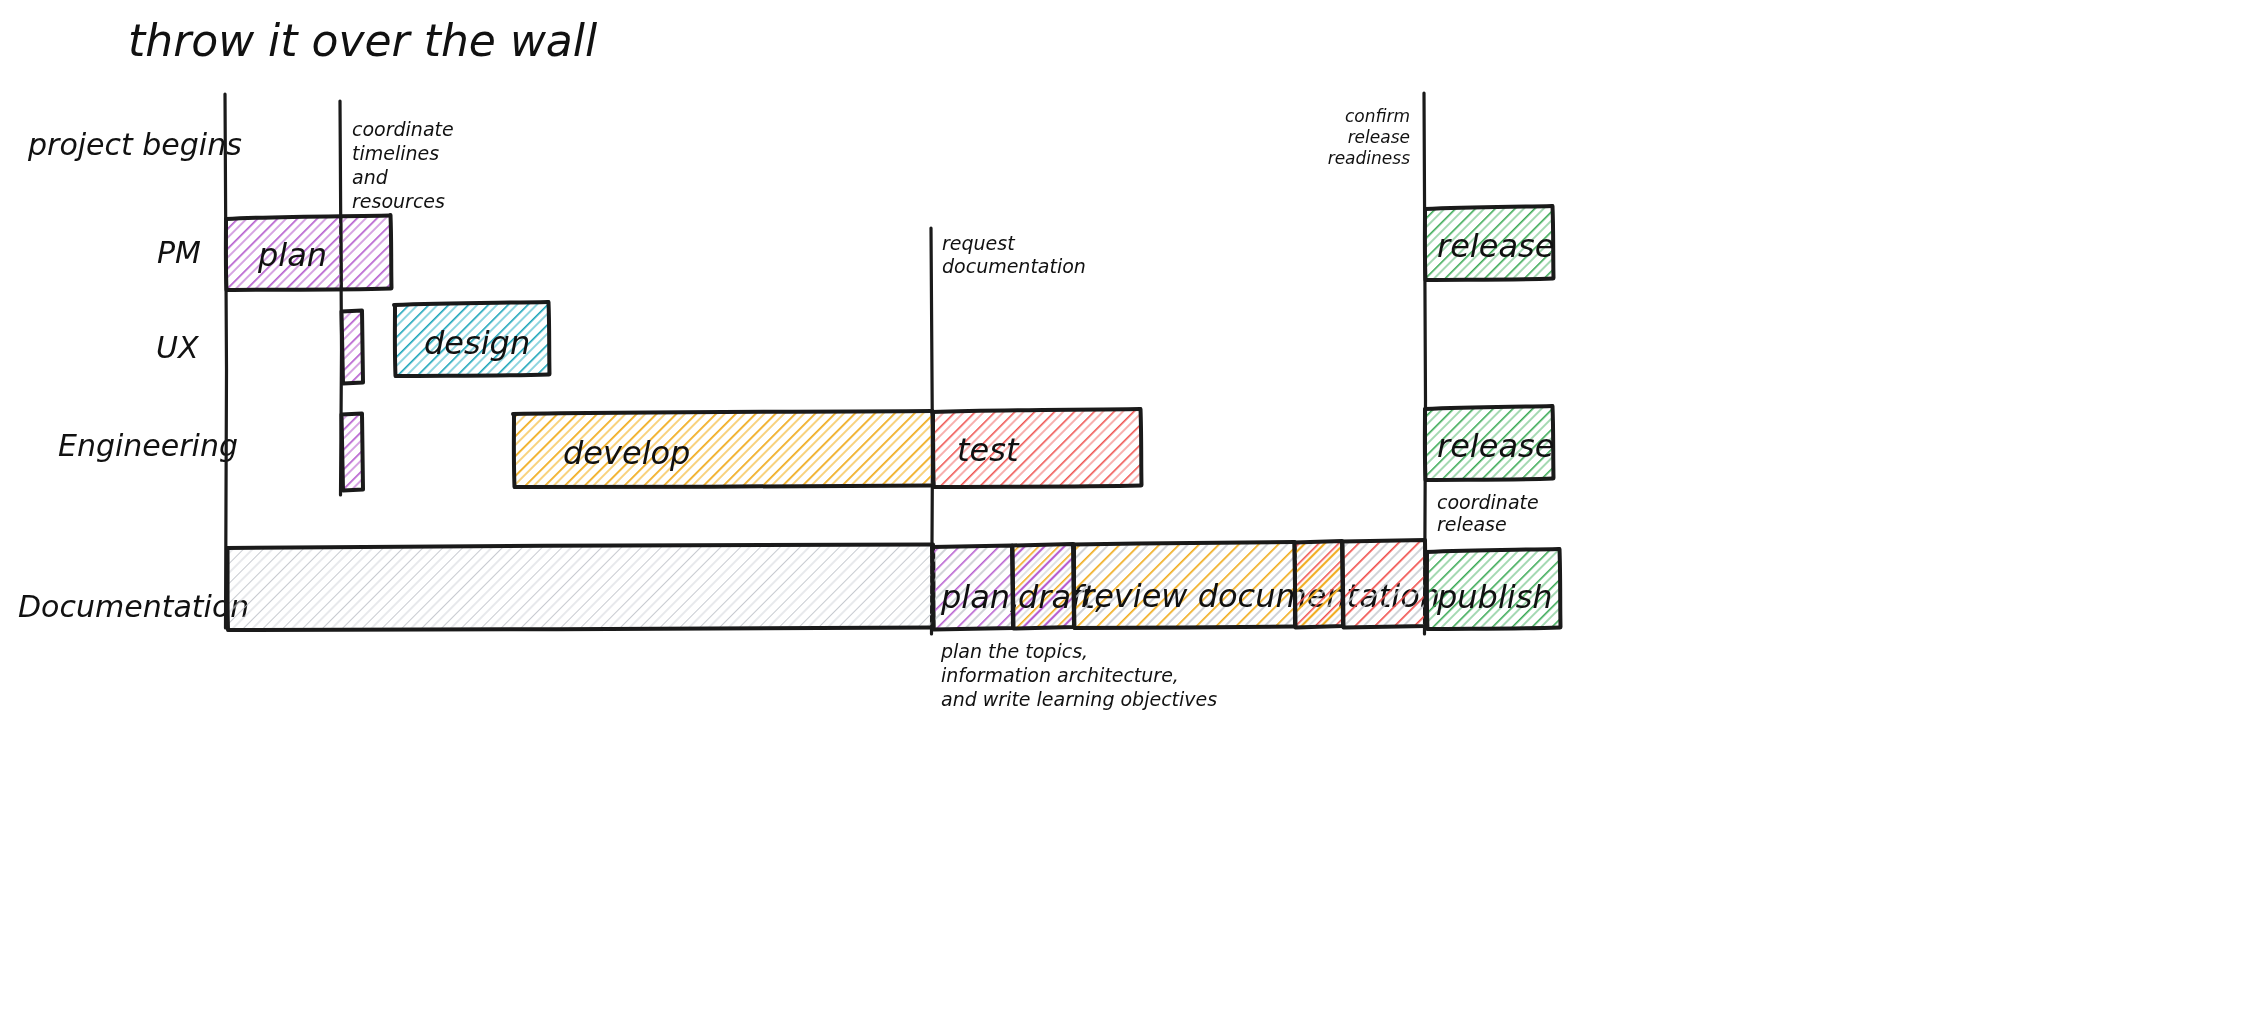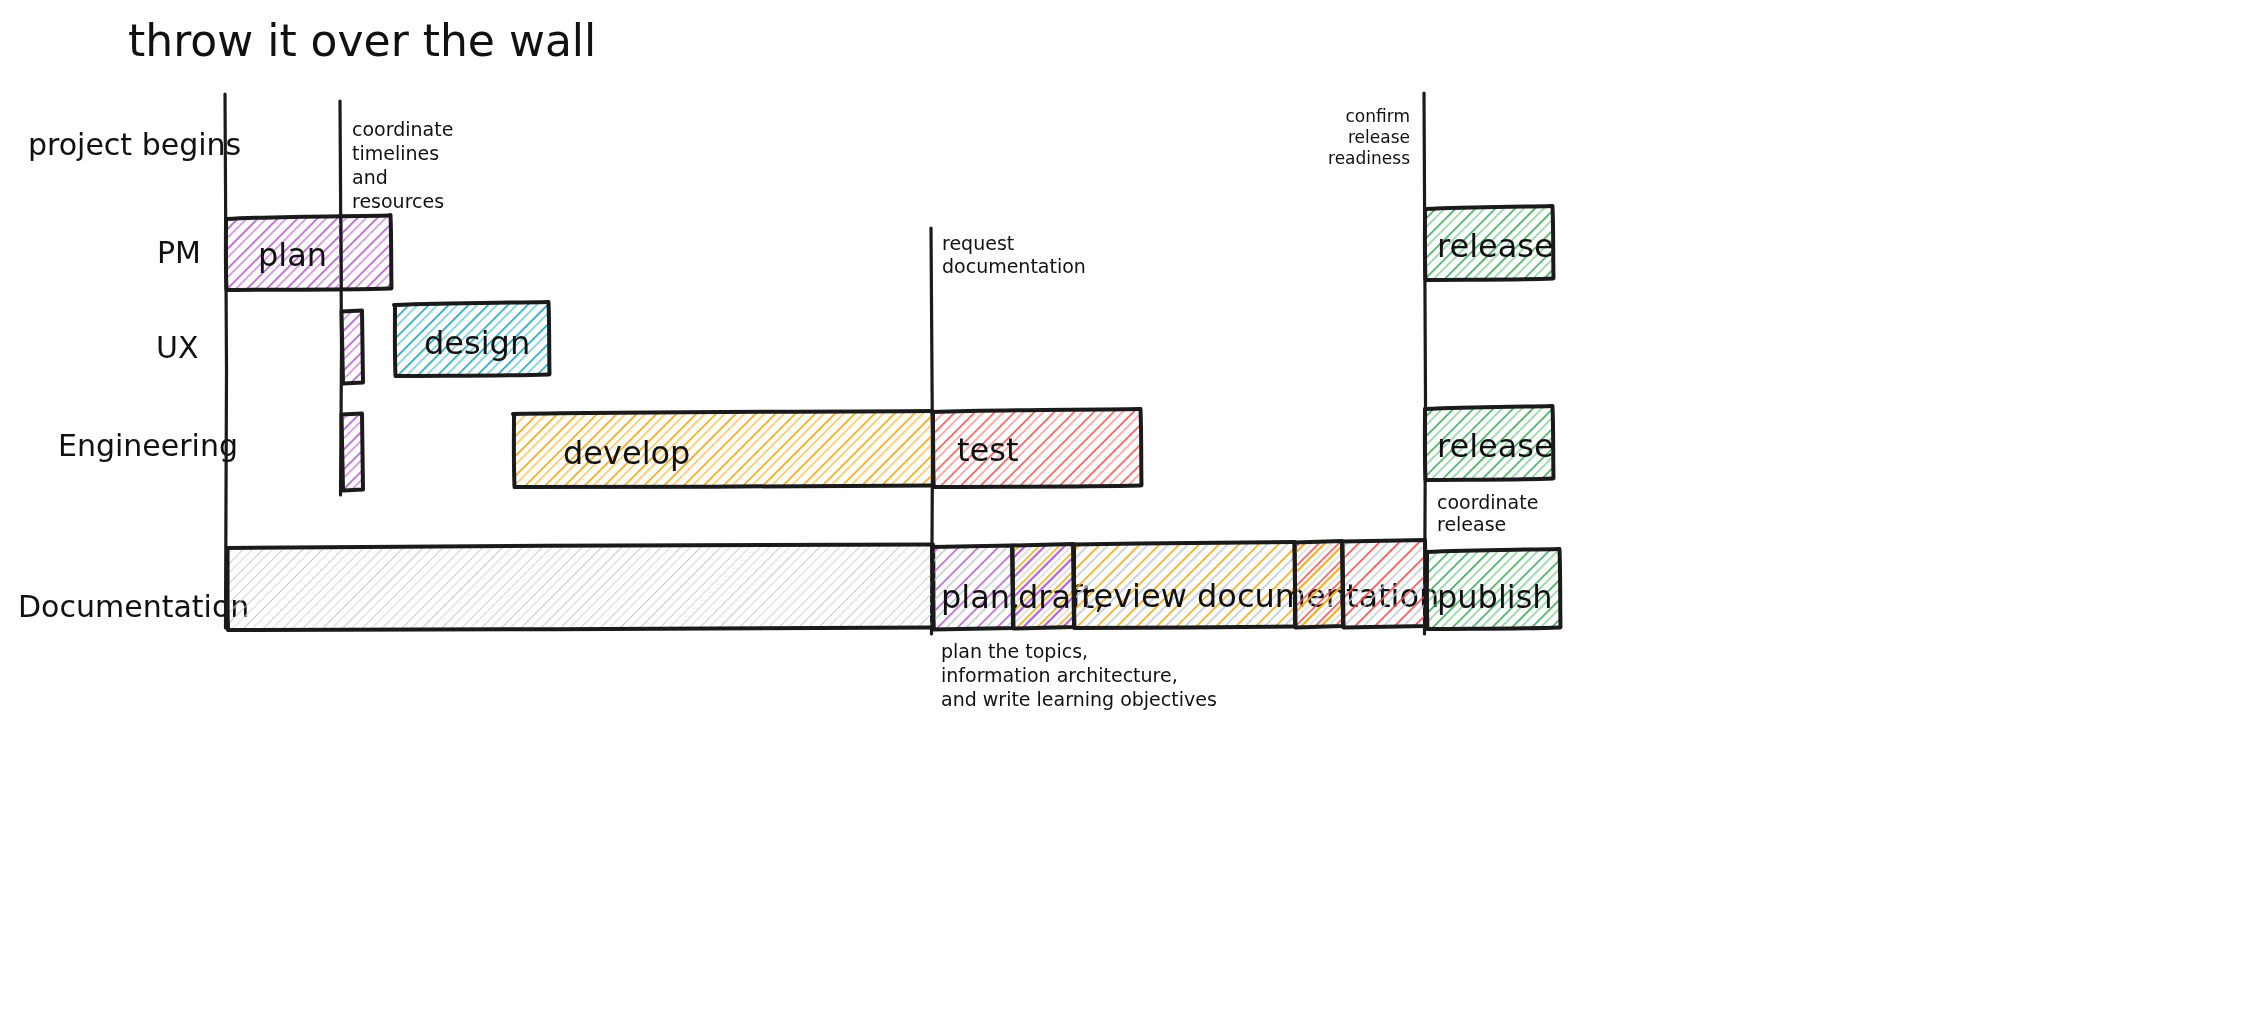--- a/index.html
+++ b/index.html
@@ -9,21 +9,21 @@
   }
   body {
     width: 2242px; height: 1031px;
     position: relative;
     overflow: hidden;
     font-family: "DejaVu Sans", sans-serif;
   }
   #stage {
     position: absolute;
     left: 0; top: 0;
-    width: 2242px; height: 1031px;
+    width: 2242px; height: 1031px; font-style: italic;
   }
   svg#chart {
     position: absolute;
     left: 0; top: 0;
     width: 2242px;
     height: 1031px;
     display: block;
   }
   .ttl {
     font-family: "DejaVu Sans", sans-serif;

